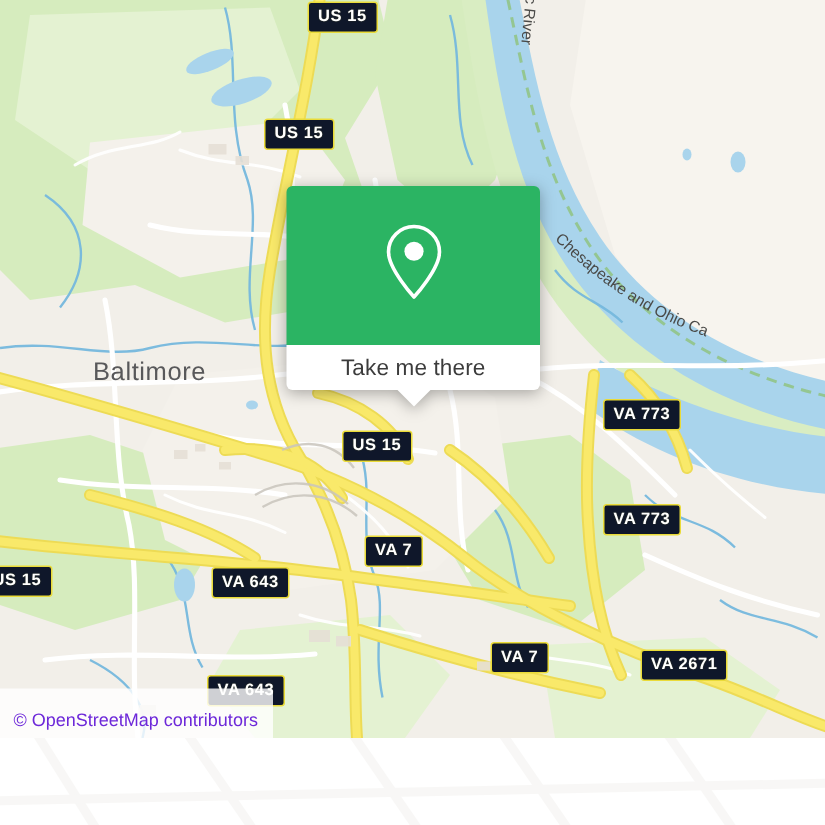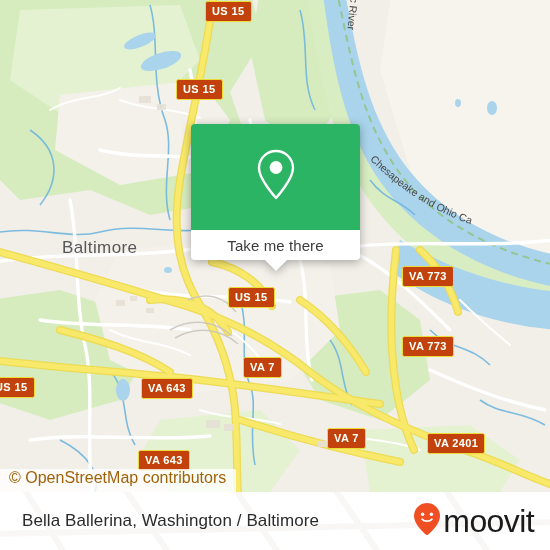--- a/index.html
+++ b/index.html
@@ -29,21 +29,21 @@
   }
   #label-leesburg {
     left: 62px; top: 238px;
     font-size: 17px; letter-spacing: .4px;
     color: #58585a;
   }
 
   
   .shield {
     position: absolute;
-    background: #c2410c;
+    background: #0f172a;
     border: 1.5px solid #eadb38;
     border-radius: 2.5px;
     color: #ffffff;
     font-weight: bold;
     font-size: 11px;
     line-height: 1;
     padding: 3.5px 6px 4.5px 6px;
     letter-spacing: .4px;
     white-space: nowrap;
     text-shadow: 0 0 1px rgba(170,160,40,.35);
@@ -55,23 +55,23 @@
     font-size: 10.5px;
     fill: #4a4a48;
     font-family: "Liberation Sans", sans-serif;
   }
 
   
   #attribution {
     position: absolute;
     left: 0; bottom: 0;
     background: rgba(255,255,255,0.80);
-    color: #a16207;
-    font-size: 16px;
-    padding: 0 10px 5px 9px;
+    color: #6d28d9;
+    font-size: 12px;
+    padding: 14px 10px 5px 9px;
     border-top-right-radius: 2px;
     white-space: nowrap;
   }
 
   
   #popup {
     position: absolute;
     left: 191px; top: 124px;
     width: 169px;
     filter: drop-shadow(0 2px 5px rgba(0,0,0,0.32));
@@ -291,21 +291,21 @@
     <div class="shield" style="left:205px;  top:1px;">US 15</div>
     <div class="shield" style="left:176px;  top:79px;">US 15</div>
     <div class="shield" style="left:228px;  top:287px;">US 15</div>
     <div class="shield" style="left:-12px;  top:377px;">US 15</div>
     <div class="shield" style="left:402px;  top:266px;">VA 773</div>
     <div class="shield" style="left:402px;  top:336px;">VA 773</div>
     <div class="shield" style="left:243px;  top:357px;">VA 7</div>
     <div class="shield" style="left:327px;  top:428px;">VA 7</div>
     <div class="shield" style="left:141px;  top:378px;">VA 643</div>
     <div class="shield" style="left:138px;  top:450px;">VA 643</div>
-    <div class="shield" style="left:427px;  top:433px;">VA 2401</div>
+    <div class="shield" style="left:427px;  top:433px;">VA 2671</div>
 
     <div id="attribution">© OpenStreetMap contributors</div>
   </div>
 
   <div id="popup">
     <div id="popup-head">
       <span>
         <svg width="46" height="56" viewBox="0 0 46 56" aria-hidden="true">
           <path d="M23 4 C13.6 4 6 11.6 6 21 C6 32.5 23 51 23 51 C23 51 40 32.5 40 21 C40 11.6 32.4 4 23 4 Z" fill="none" stroke="#ffffff" stroke-width="2.4" stroke-linejoin="round"></path>
           <circle cx="23" cy="20.5" r="6.4" fill="#ffffff"></circle>
@@ -323,27 +323,15 @@
       <rect x="0" y="0" width="550" height="58" fill="#ffffff"></rect>
       <g fill="none" stroke="#e9e7e2" stroke-width="6" stroke-linecap="round">
         <path d="M20,-10 L70,70"></path>
         <path d="M120,-10 L175,70"></path>
         <path d="M230,-10 L285,70"></path>
         <path d="M330,-10 L385,70"></path>
         <path d="M440,-10 L495,70"></path>
         <path d="M-10,42 L560,30"></path>
       </g>
     </svg>
-    <div id="footer-title">Bella Ballerina, Washington / Baltimore</div>
-    <div id="brand">
-      <span>
-        <svg width="28" height="34" viewBox="0 0 28 34" aria-hidden="true">
-          <path d="M14 1 C6.8 1 1 6.8 1 14 C1 22 10.4 30.6 13.1 32.8 C13.6 33.2 14.4 33.2 14.9 32.8 C17.6 30.6 27 22 27 14 C27 6.8 21.2 1 14 1 Z" fill="#f04e23"></path>
-          <circle cx="9.6" cy="12.2" r="1.7" fill="#ffffff"></circle>
-          <circle cx="18.4" cy="12.2" r="1.7" fill="#ffffff"></circle>
-          <path d="M9.2 17.2 C11 19.8 17 19.8 18.8 17.2" fill="none" stroke="#ffffff" stroke-width="1.9" stroke-linecap="round"></path>
-        </svg>
-      </span>
-      <span id="brand-name">moovit</span>
-    </div>
   </div>
 
 </div>
 
 </body></html>

